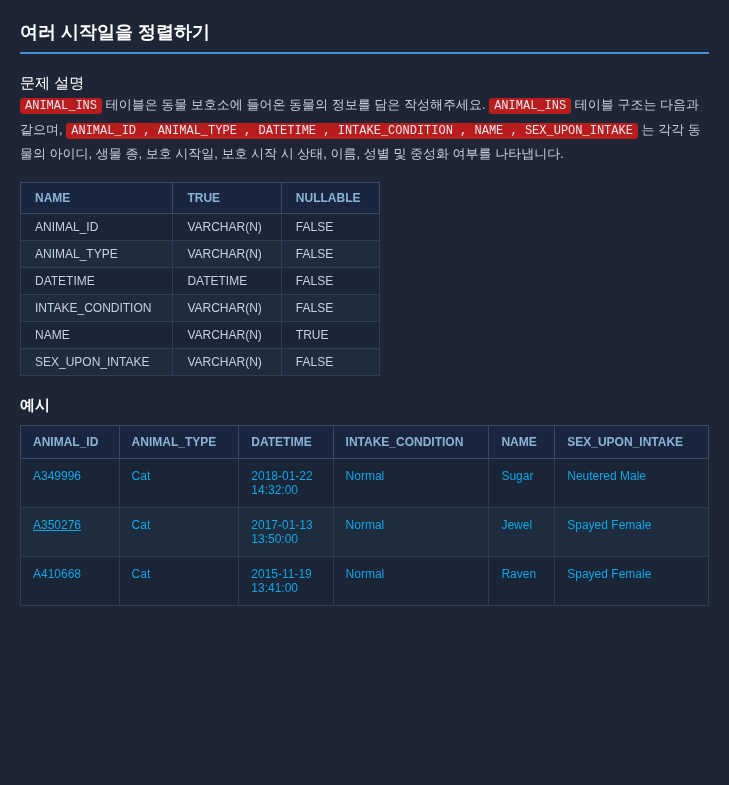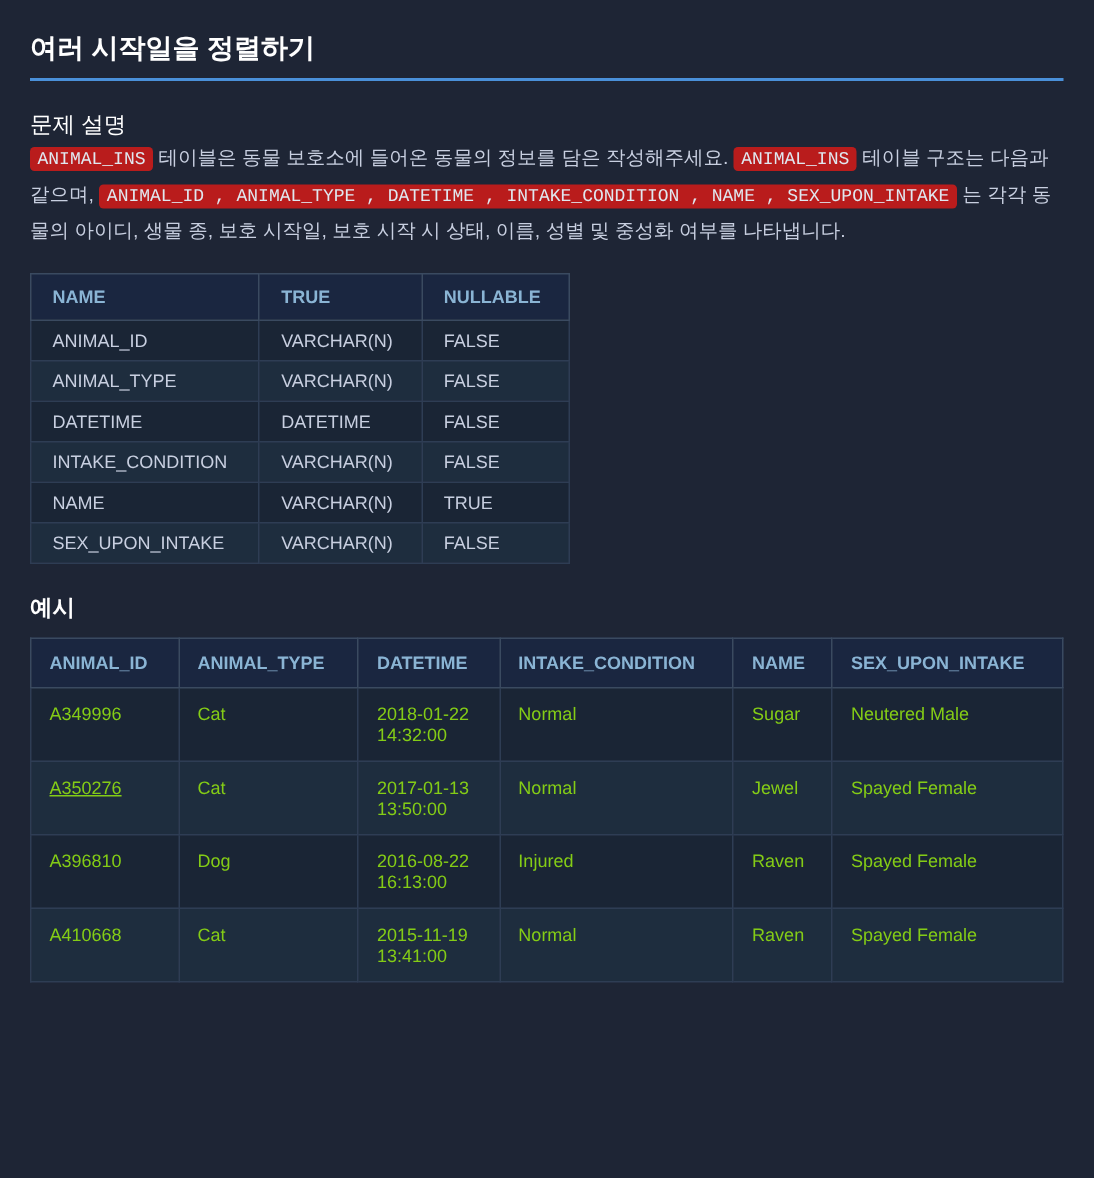--- a/index.html
+++ b/index.html
@@ -93,21 +93,21 @@
       color: #8ab4d4;
       text-align: left;
       padding: 9px 12px;
       font-size: 12px;
       font-weight: bold;
       border: 1px solid #3a4a60;
     }
     .data-table td {
       padding: 10px 12px;
       border: 1px solid #2e3d54;
-      color: #84cc16;
+      color: #0ea5e9;
       font-size: 12px;
       vertical-align: top;
     }
     .data-table tr:nth-child(odd) td {
       background-color: #1a2535;
     }
     .data-table tr:nth-child(even) td {
       background-color: #1e2d3e;
     }
   </style>
@@ -199,29 +199,20 @@
         <tr>
           <td style="white-space: pre-line; text-decoration: underline;">A350276</td>
           <td style="white-space: pre-line;">Cat</td>
           <td style="white-space: pre-line;">2017-01-13
 13:50:00</td>
           <td style="white-space: pre-line;">Normal</td>
           <td style="white-space: pre-line;">Jewel</td>
           <td style="white-space: pre-line;">Spayed Female</td>
         </tr>
         <tr>
-          <td style="white-space: pre-line;">A396810</td>
-          <td style="white-space: pre-line;">Dog</td>
-          <td style="white-space: pre-line;">2016-08-22
-16:13:00</td>
-          <td style="white-space: pre-line;">Injured</td>
-          <td style="white-space: pre-line;">Raven</td>
-          <td style="white-space: pre-line;">Spayed Female</td>
-        </tr>
-        <tr>
           <td style="white-space: pre-line;">A410668</td>
           <td style="white-space: pre-line;">Cat</td>
           <td style="white-space: pre-line;">2015-11-19
 13:41:00</td>
           <td style="white-space: pre-line;">Normal</td>
           <td style="white-space: pre-line;">Raven</td>
           <td style="white-space: pre-line;">Spayed Female</td>
         </tr>
       </tbody>
   </table>

